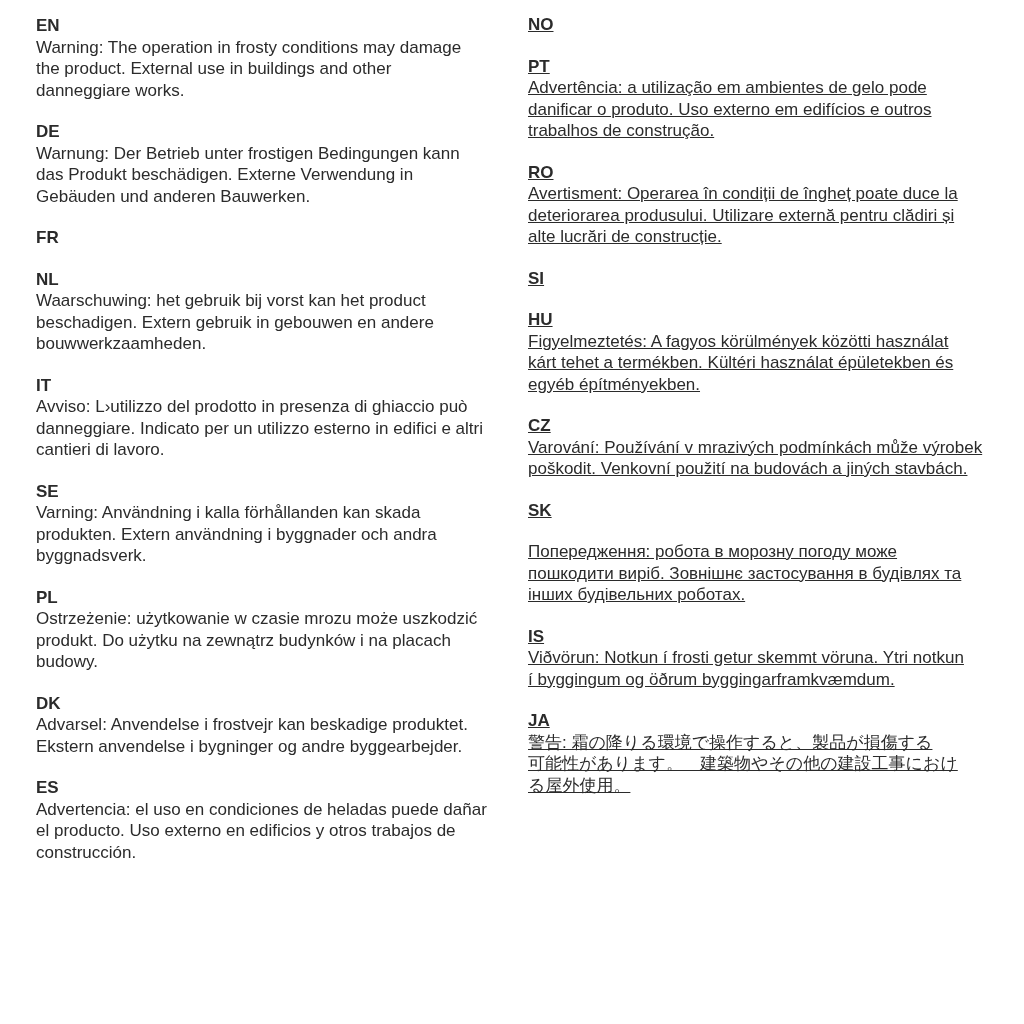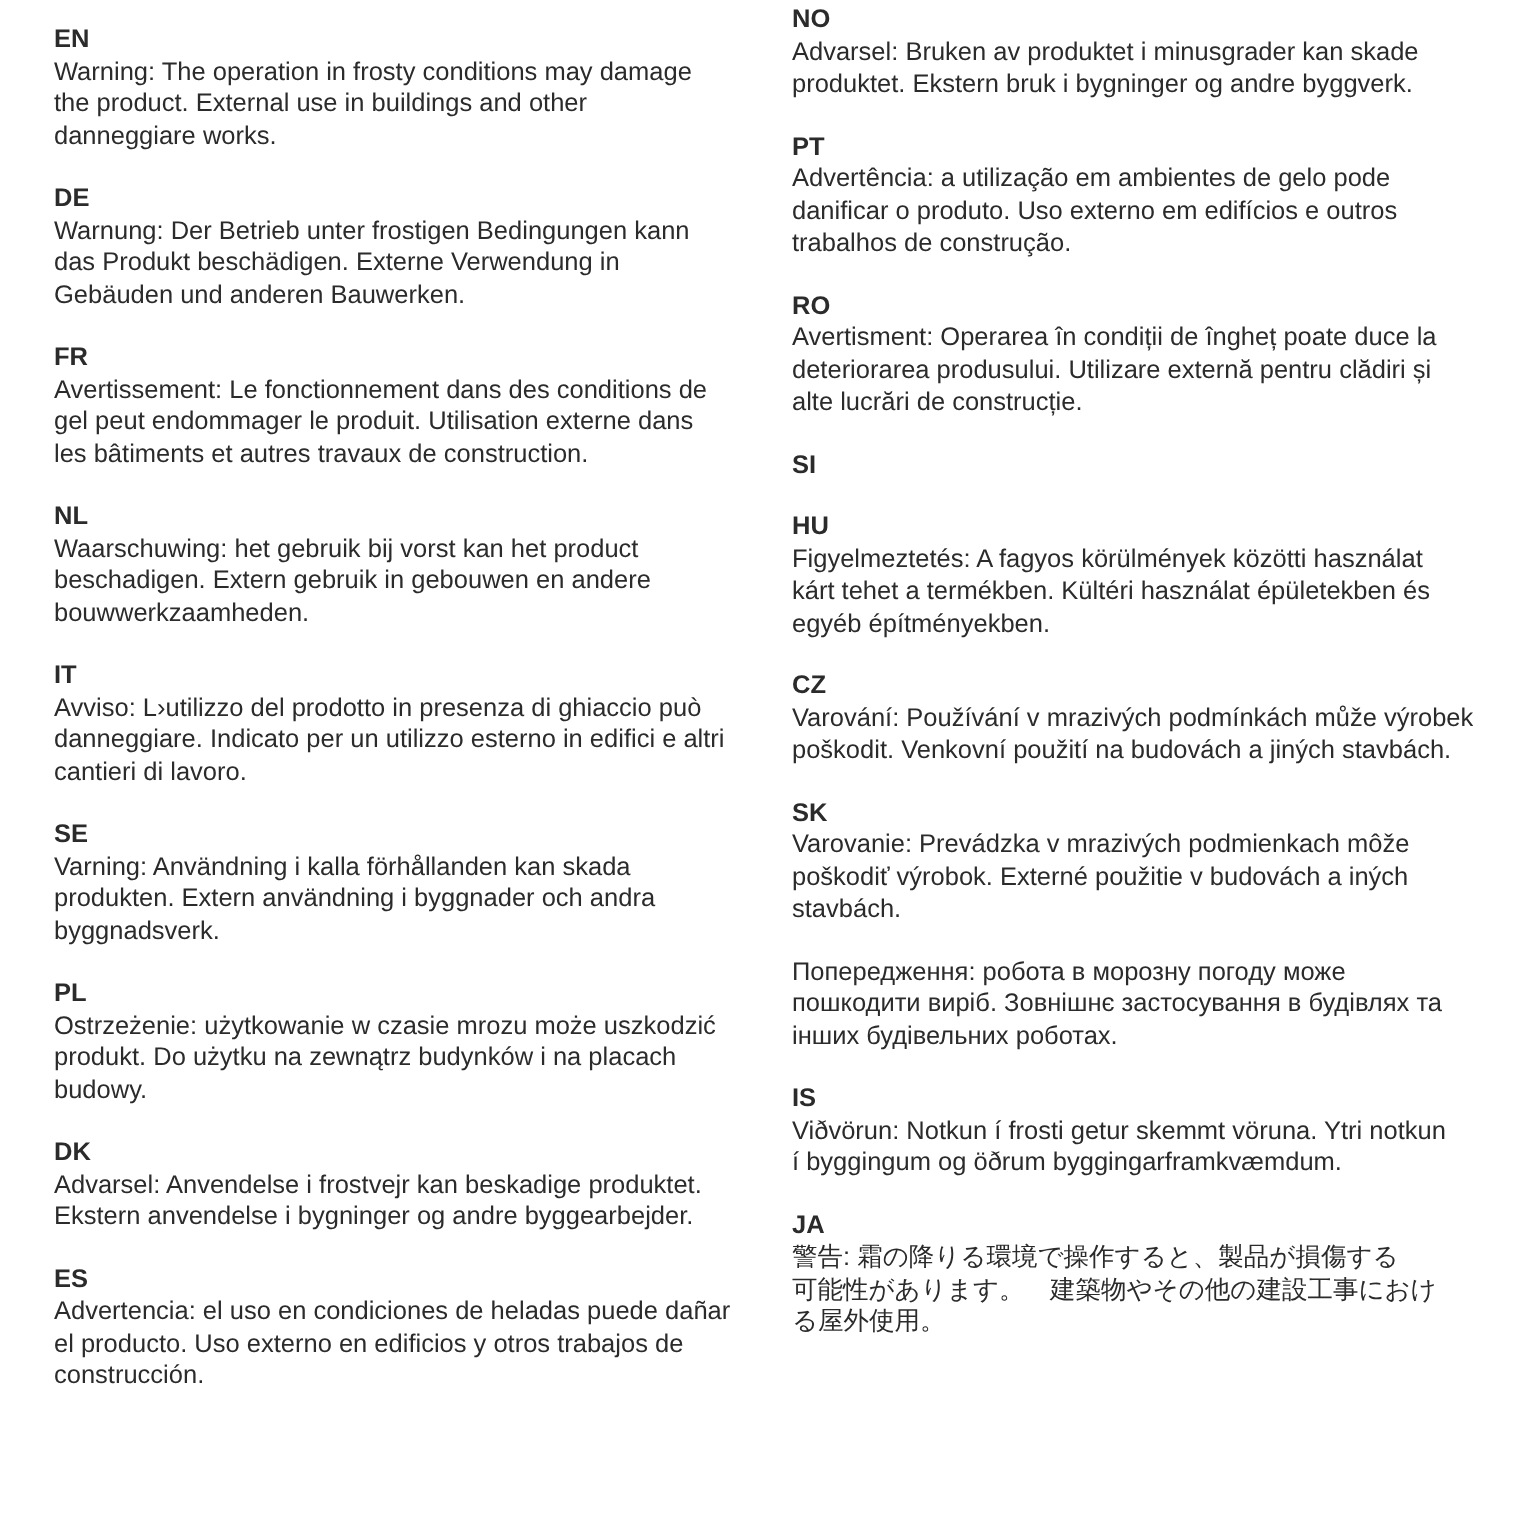--- a/index.html
+++ b/index.html
@@ -17,21 +17,21 @@
     font-family: "Liberation Sans", "DejaVu Sans", sans-serif;
     font-size: 17px;
     line-height: 21.5px;
     color: #2b2b2b;
   }
   .column {
     position: absolute;
     top: 15px;
   }
   .column-left  { left: 24px;  width: 480px; }
-  .column-right { left: 516px; width: 492px; top: 2px; }
+  .column-right { left: 516px; width: 492px; top: 14px; text-decoration: underline; }
   .lang-section { margin: 0 0 20px 12px; }
   .lang-code {
     font-size: 17px;
     line-height: 21.5px;
     font-weight: 700;
     margin: 0;
     padding: 0;
   }
   .warning-text {
     margin: 0;
@@ -54,23 +54,20 @@
 
   <section class="lang-section">
     <h2 class="lang-code">DE</h2>
     <p class="warning-text">Warnung: Der Betrieb unter frostigen Bedingungen kann
 das Produkt beschädigen. Externe Verwendung in
 Gebäuden und anderen Bauwerken.</p>
   </section>
 
   <section class="lang-section">
     <h2 class="lang-code">FR</h2>
-    <p class="warning-text">Avertissement: Le fonctionnement dans des conditions de
-gel peut endommager le produit. Utilisation externe dans
-les bâtiments et autres travaux de construction.</p>
   </section>
 
   <section class="lang-section">
     <h2 class="lang-code">NL</h2>
     <p class="warning-text">Waarschuwing: het gebruik bij vorst kan het product
 beschadigen. Extern gebruik in gebouwen en andere
 bouwwerkzaamheden.</p>
   </section>
 
   <section class="lang-section">
@@ -103,22 +100,20 @@
   <section class="lang-section">
     <h2 class="lang-code">ES</h2>
     <p class="warning-text">Advertencia: el uso en condiciones de heladas puede dañar
 el producto. Uso externo en edificios y otros trabajos de
 construcción.</p>
   </section>
 </div>
   <div class="column column-right">
   <section class="lang-section">
     <h2 class="lang-code">NO</h2>
-    <p class="warning-text">Advarsel: Bruken av produktet i minusgrader kan skade
-produktet. Ekstern bruk i bygninger og andre byggverk.</p>
   </section>
 
   <section class="lang-section">
     <h2 class="lang-code">PT</h2>
     <p class="warning-text">Advertência: a utilização em ambientes de gelo pode
 danificar o produto. Uso externo em edifícios e outros
 trabalhos de construção.</p>
   </section>
 
   <section class="lang-section">
@@ -140,23 +135,20 @@
   </section>
 
   <section class="lang-section">
     <h2 class="lang-code">CZ</h2>
     <p class="warning-text">Varování: Používání v mrazivých podmínkách může výrobek
 poškodit. Venkovní použití na budovách a jiných stavbách.</p>
   </section>
 
   <section class="lang-section">
     <h2 class="lang-code">SK</h2>
-    <p class="warning-text">Varovanie: Prevádzka v mrazivých podmienkach môže
-poškodiť výrobok. Externé použitie v budovách a iných
-stavbách.</p>
   </section>
 
   <section class="lang-section">
     <p class="warning-text">Попередження: робота в морозну погоду може
 пошкодити виріб. Зовнішнє застосування в будівлях та
 інших будівельних роботах.</p>
   </section>
 
   <section class="lang-section">
     <h2 class="lang-code">IS</h2>

